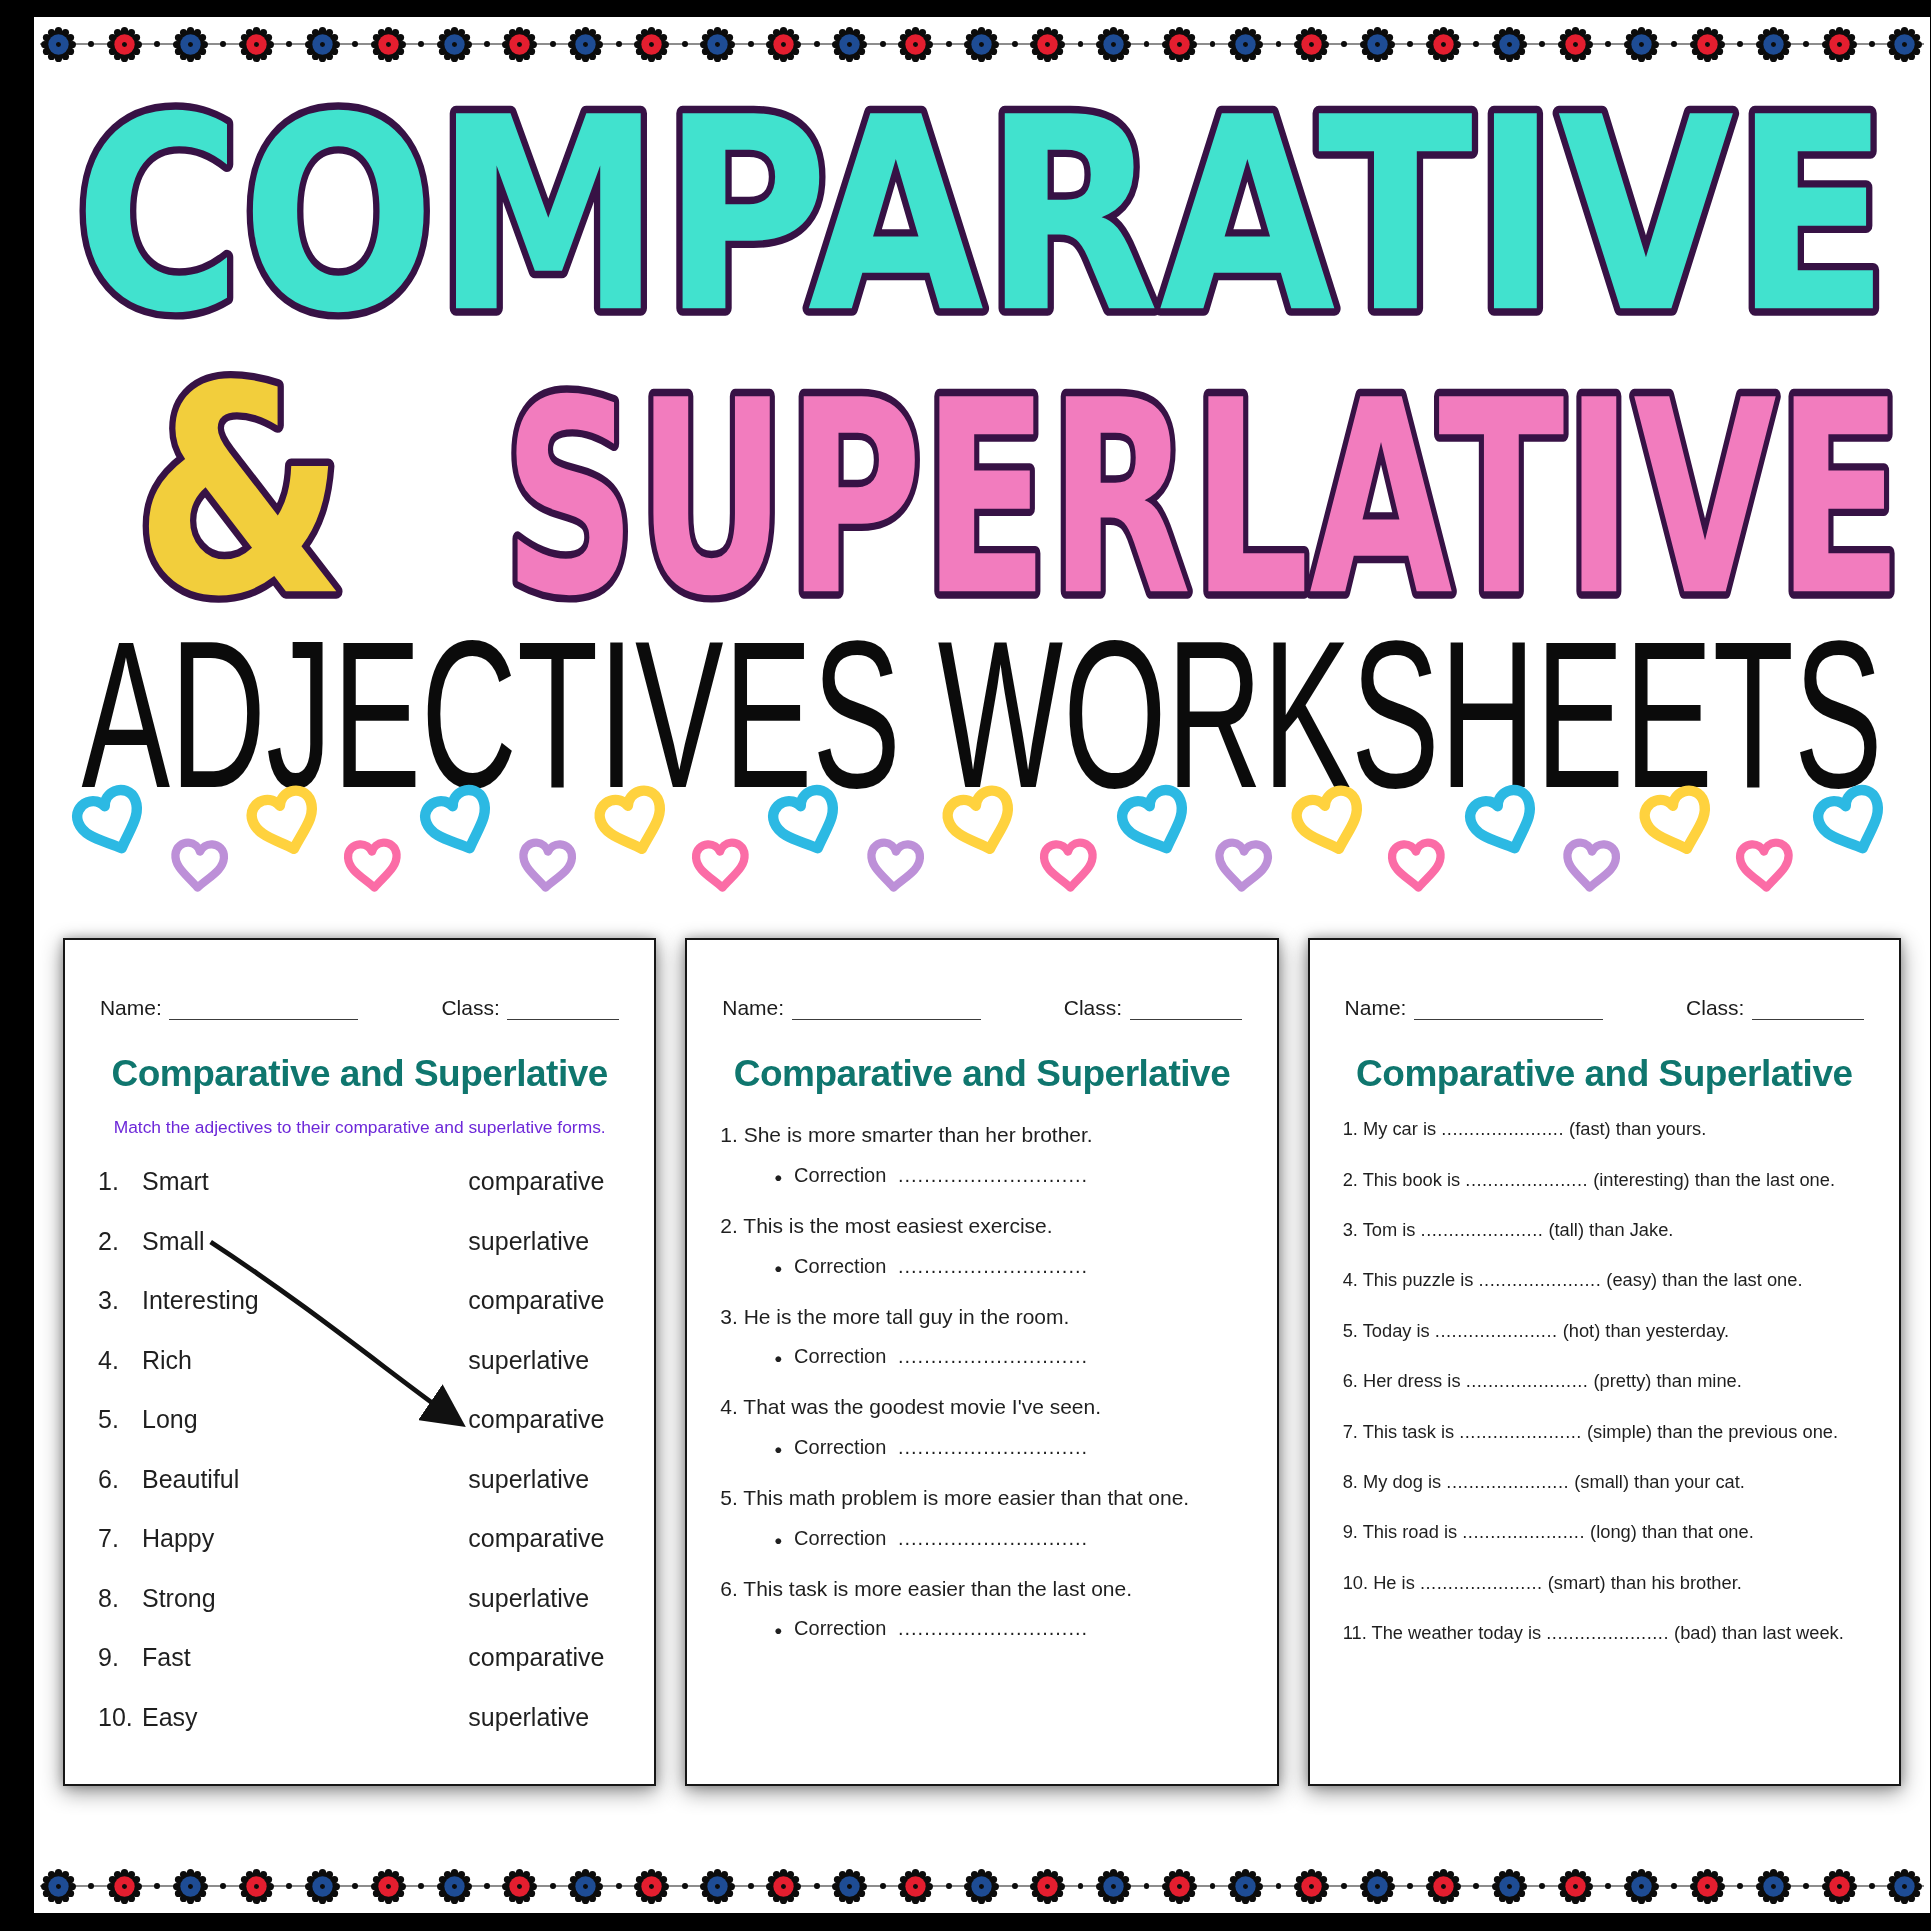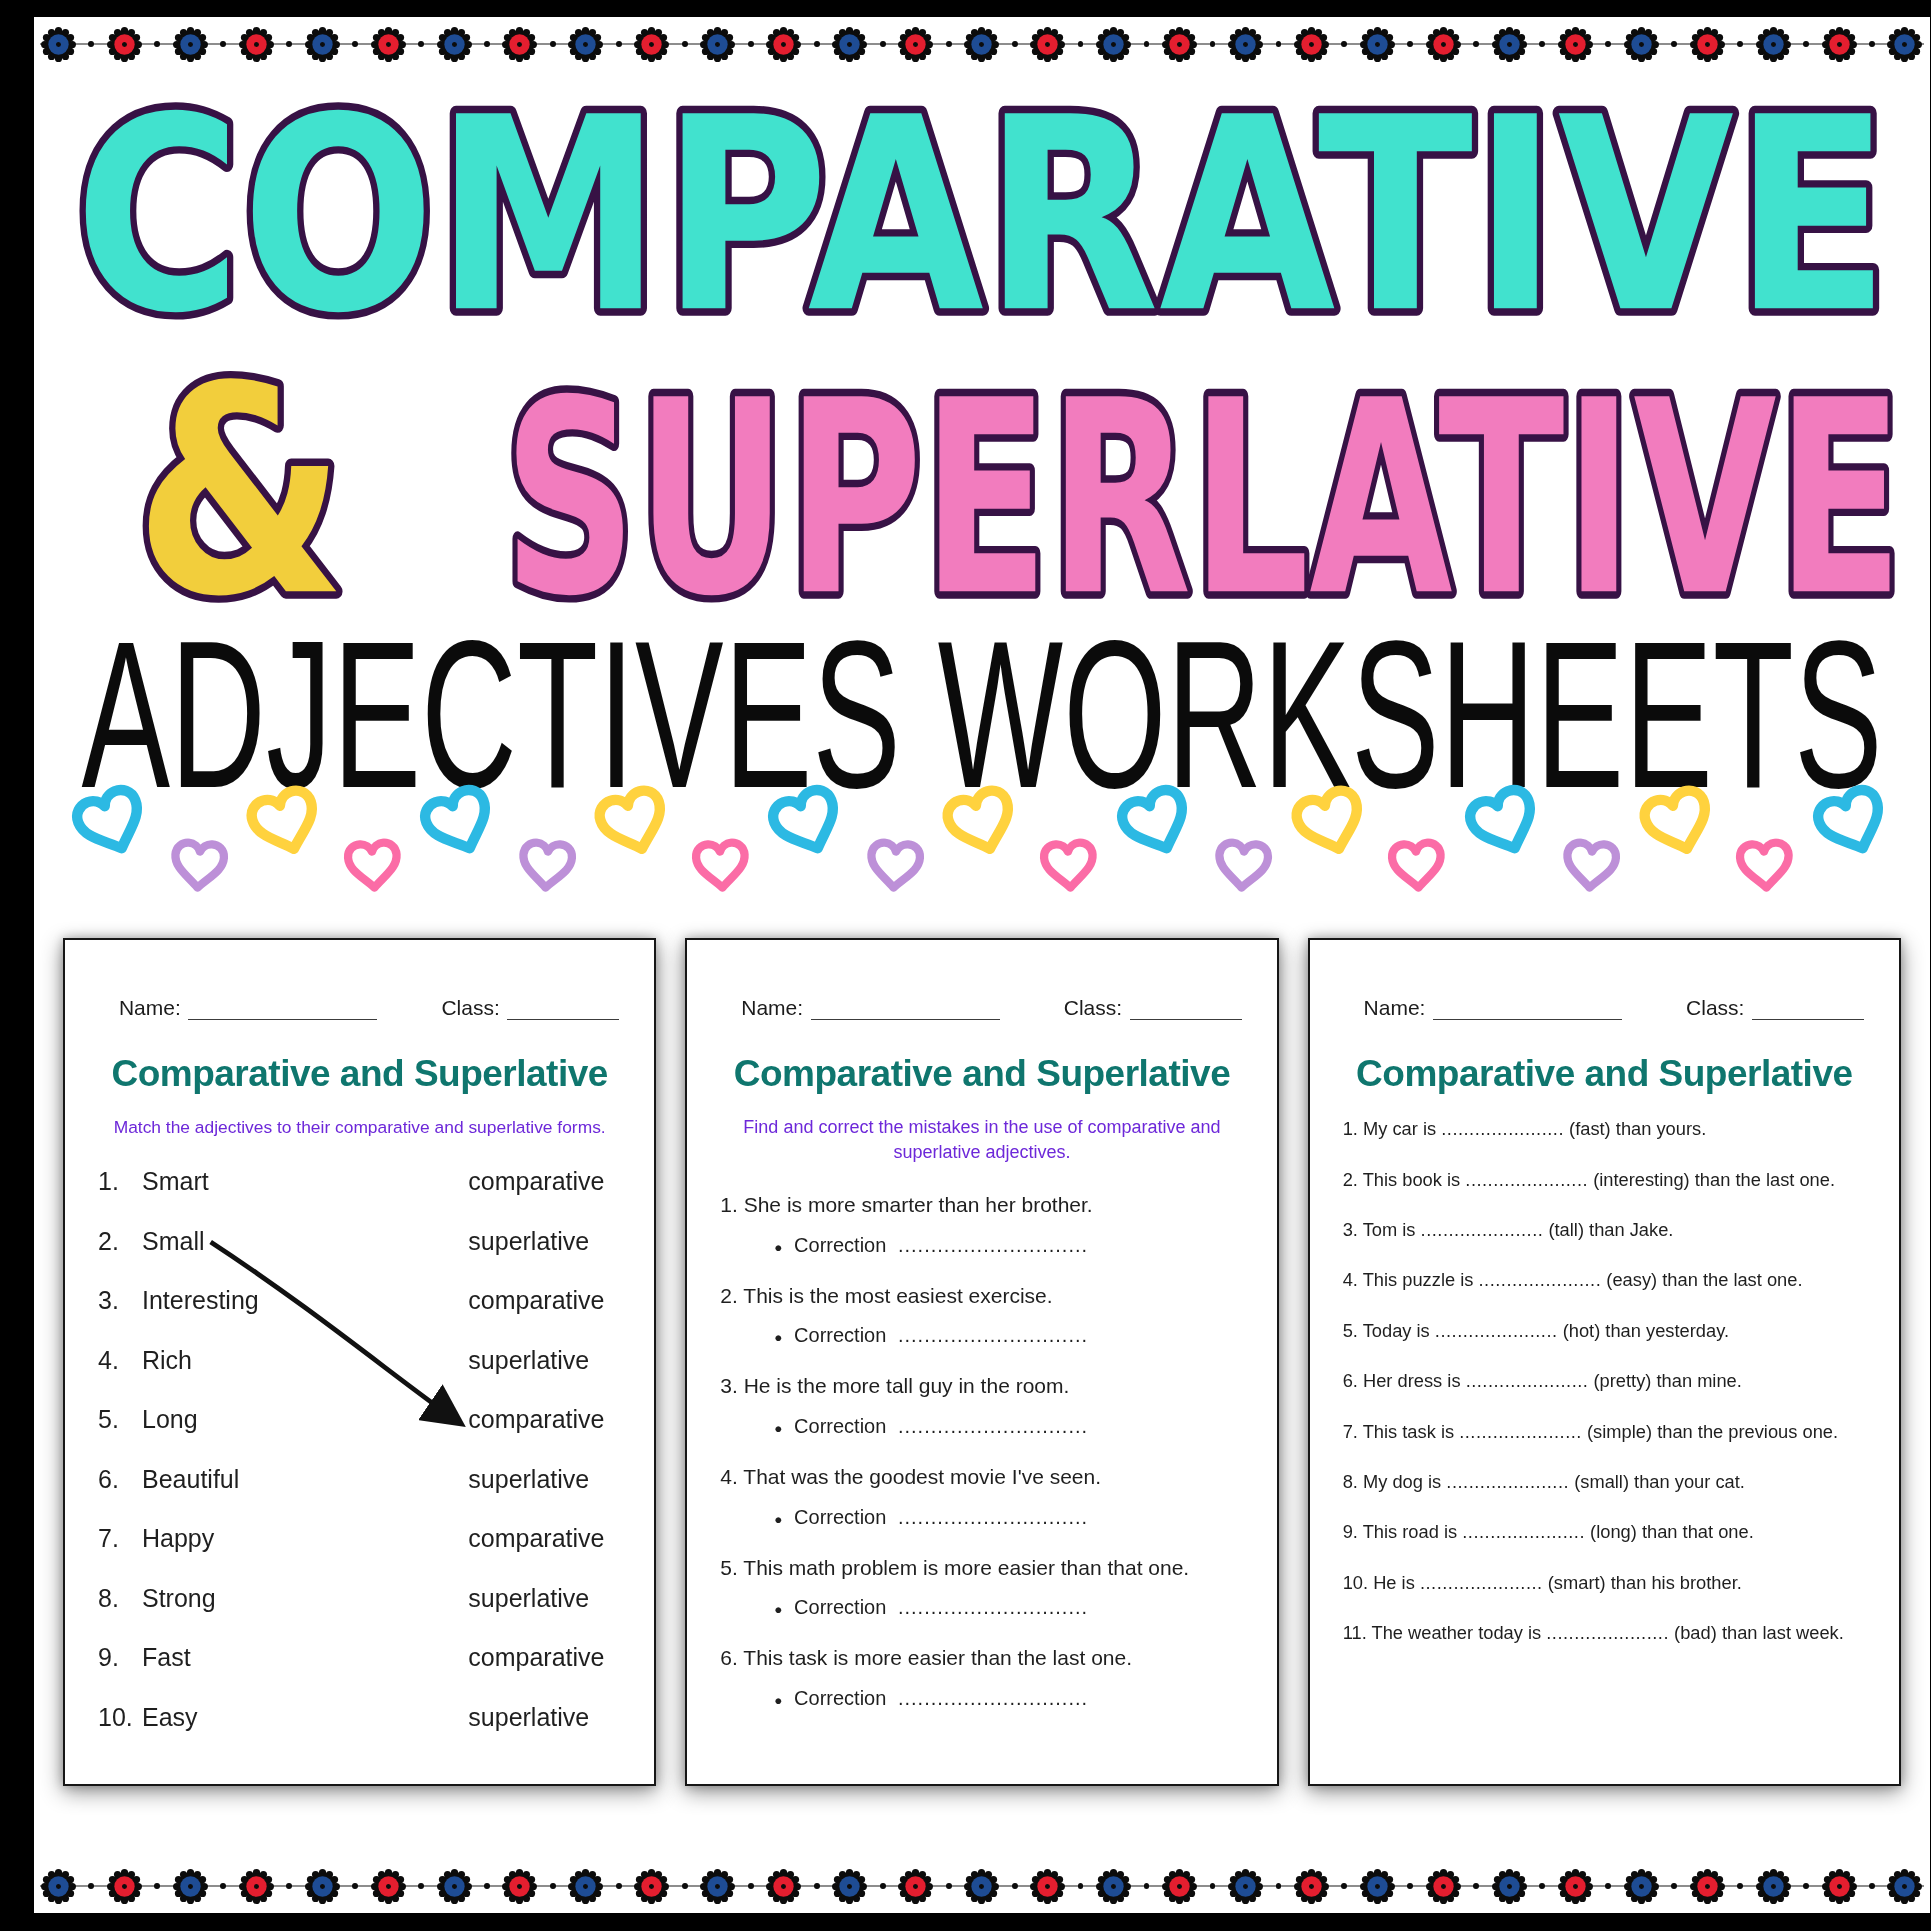--- a/index.html
+++ b/index.html
@@ -33,21 +33,21 @@
   .heart.small { width:58px; height:54px; margin-top:50px; }
 
   
   .panels { position:absolute; top:921px; left:29px; width:1838px; height:848px; display:flex; gap:29px; }
   .sheet { flex:1 1 0; background:#fff; border:2.9px solid #161616;
     box-shadow:0 5.8px 21px rgba(0,0,0,.45), 0 0 9.7px rgba(0,0,0,.25);
     padding:56px 33px 0; box-sizing:border-box; position:relative; overflow:hidden; }
 
   .ws-header { display:flex; justify-content:space-between; align-items:flex-end;
     font-size:21px; color:#1c1c1c; padding:0 1.9px; }
-  .ws-field { display:flex; align-items:flex-end; gap:7.7px; white-space:nowrap;margin-left:19px; }
+  .ws-field { display:flex; align-items:flex-end; gap:7.7px; white-space:nowrap; }
   .ws-line { display:inline-block; border-bottom:1.9px solid #3c3c3c; height:19.3px; }
   .line-name { width:189px; }
   .line-class { width:112px; }
 
   .ws-title { margin:33px 0 8px; text-align:center; font-size:37px; font-weight:bold;
     color:#0f766e; letter-spacing:-0.5px; white-space:nowrap; }
   .ws-instructions { margin:19.3px auto 0; text-align:center; font-size:18px;
     line-height:1.4; color:#6d28d9; max-width:541px; }
   .ws-instructions.oneline { white-space:nowrap; font-size:17.4px; max-width:none; }
 
@@ -823,21 +823,20 @@
         <span class="ws-field">
           <span>Name:</span>
           <span class="ws-line line-name"></span>
         </span>
         <span class="ws-field">
           <span>Class:</span>
           <span class="ws-line line-class"></span>
         </span>
       </div>
       <h3 class="ws-title">Comparative and Superlative</h3>
-      <p class="ws-instructions">Find and correct the mistakes in the use of comparative and superlative adjectives.</p>
       <div class="fix-list">
   <div class="fix-item">
     <div class="fix-sentence">
       <span>1.</span>
       <span>She is more smarter than her brother.</span>
     </div>
     <div class="fix-correction">
       <span class="bullet">●</span>
       <span>Correction</span>
       <span class="dots">.............................</span>

